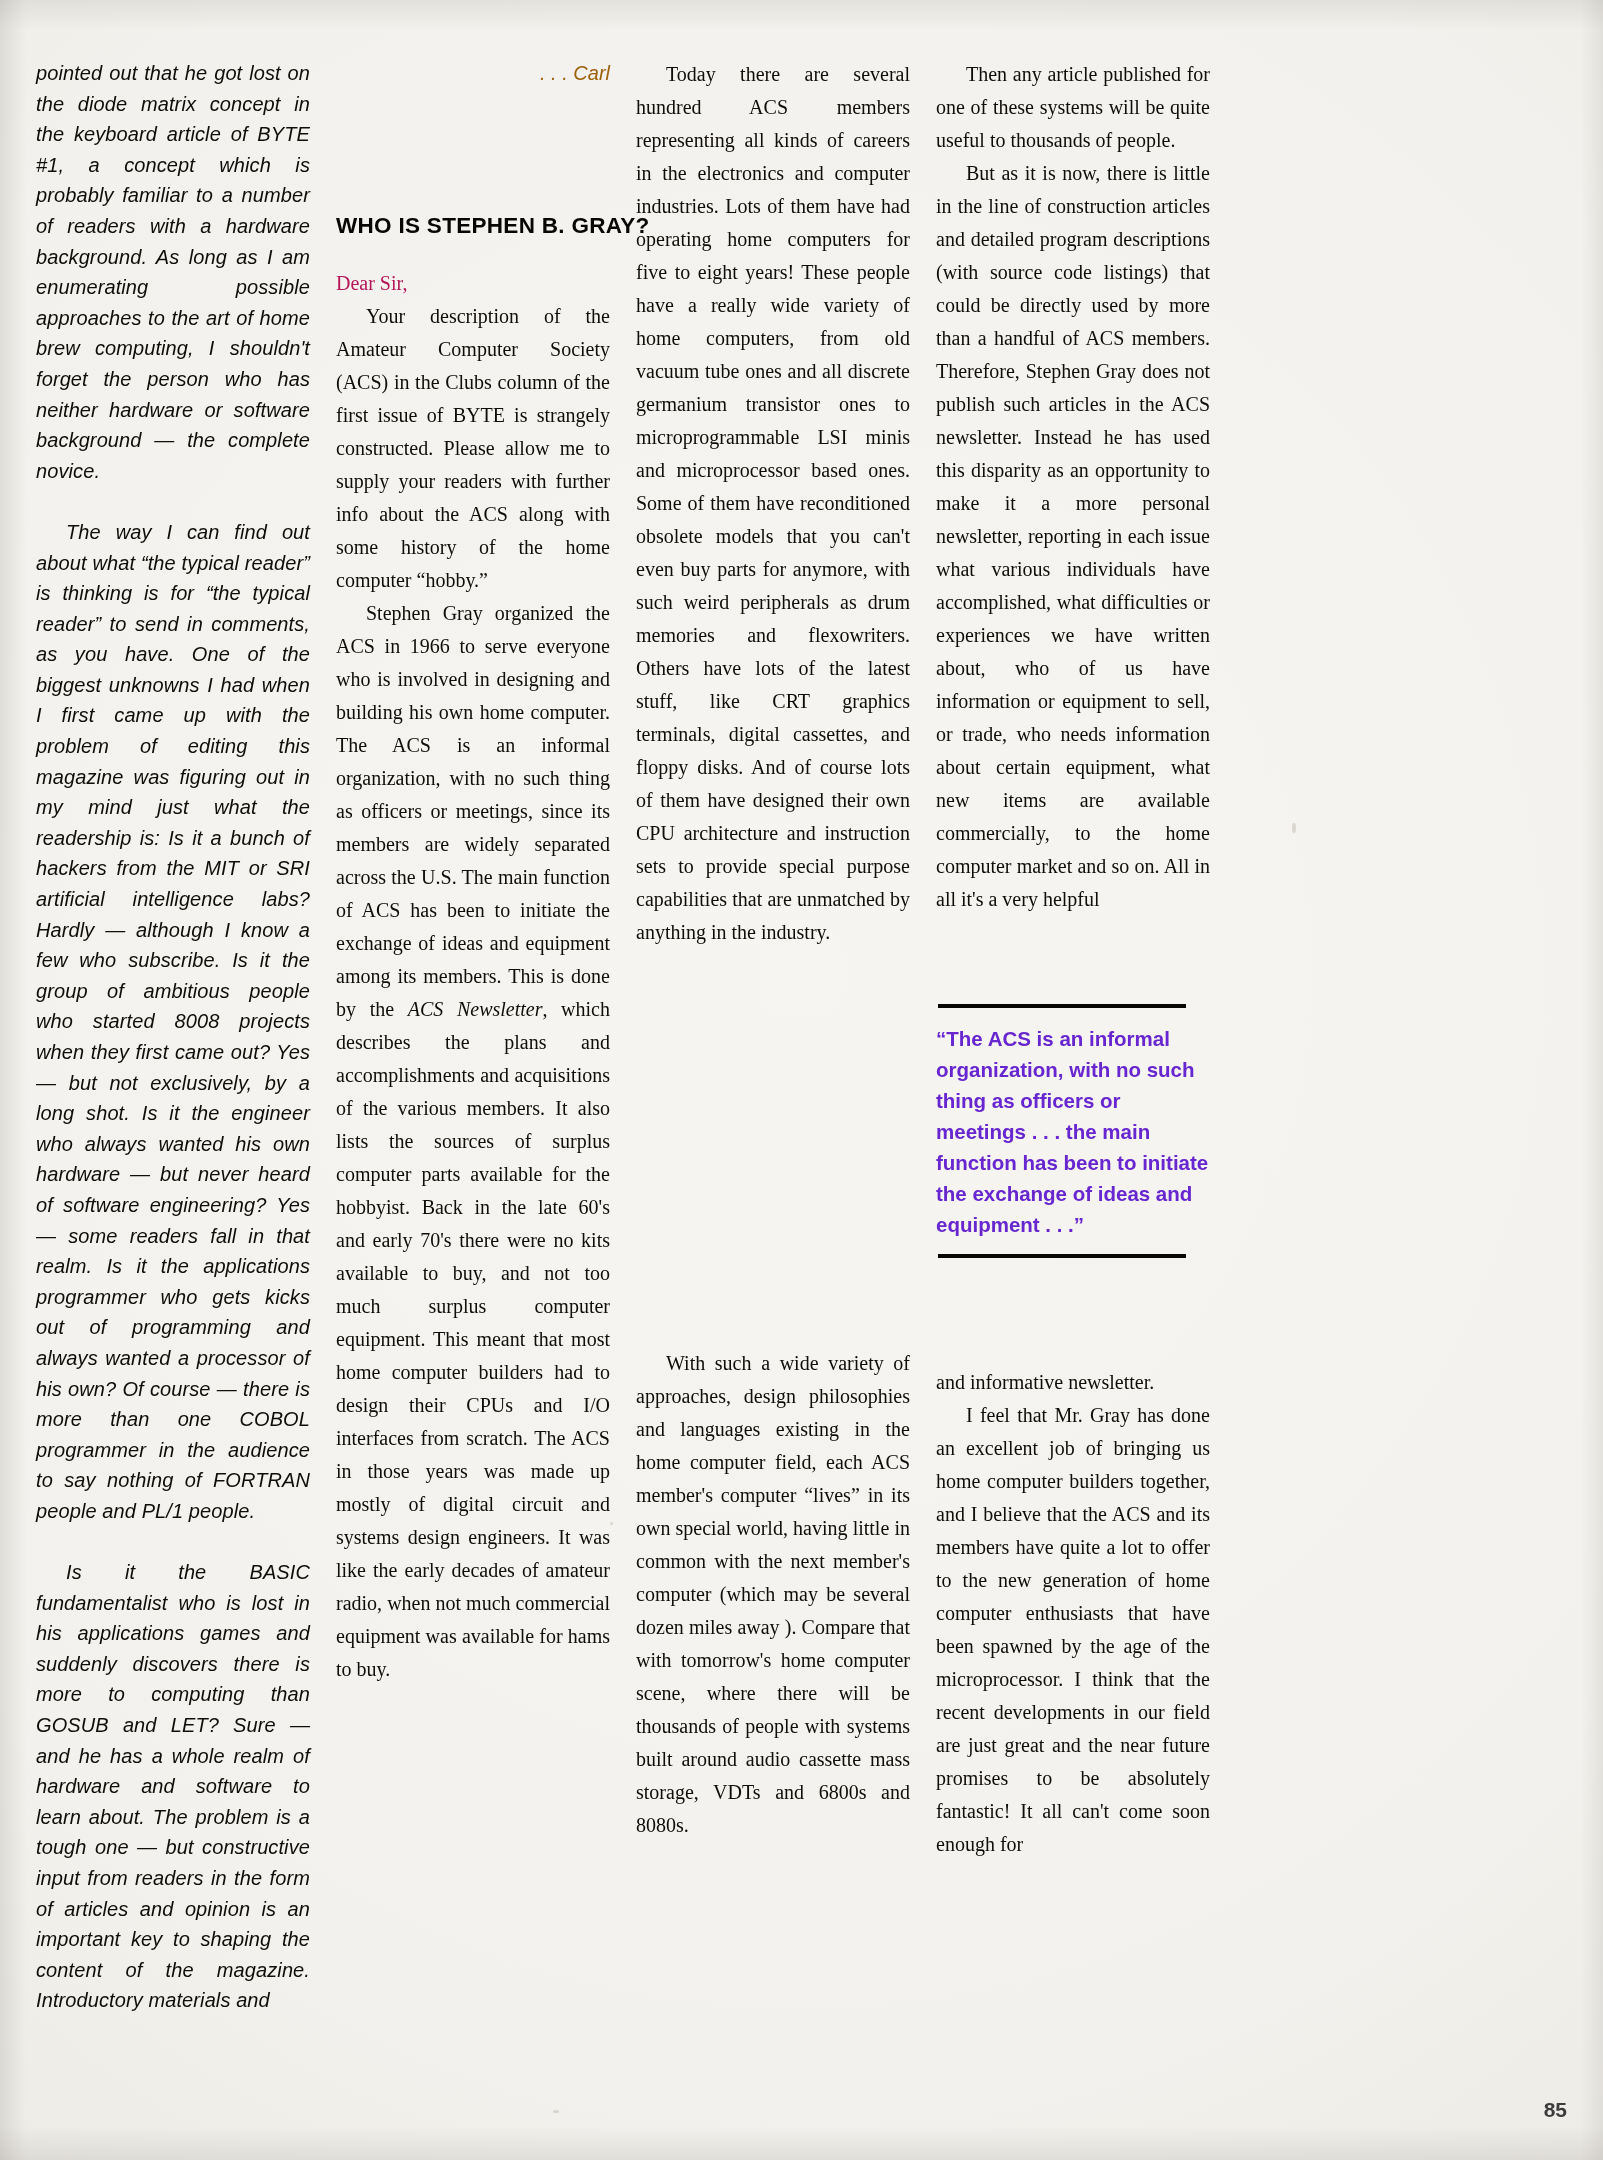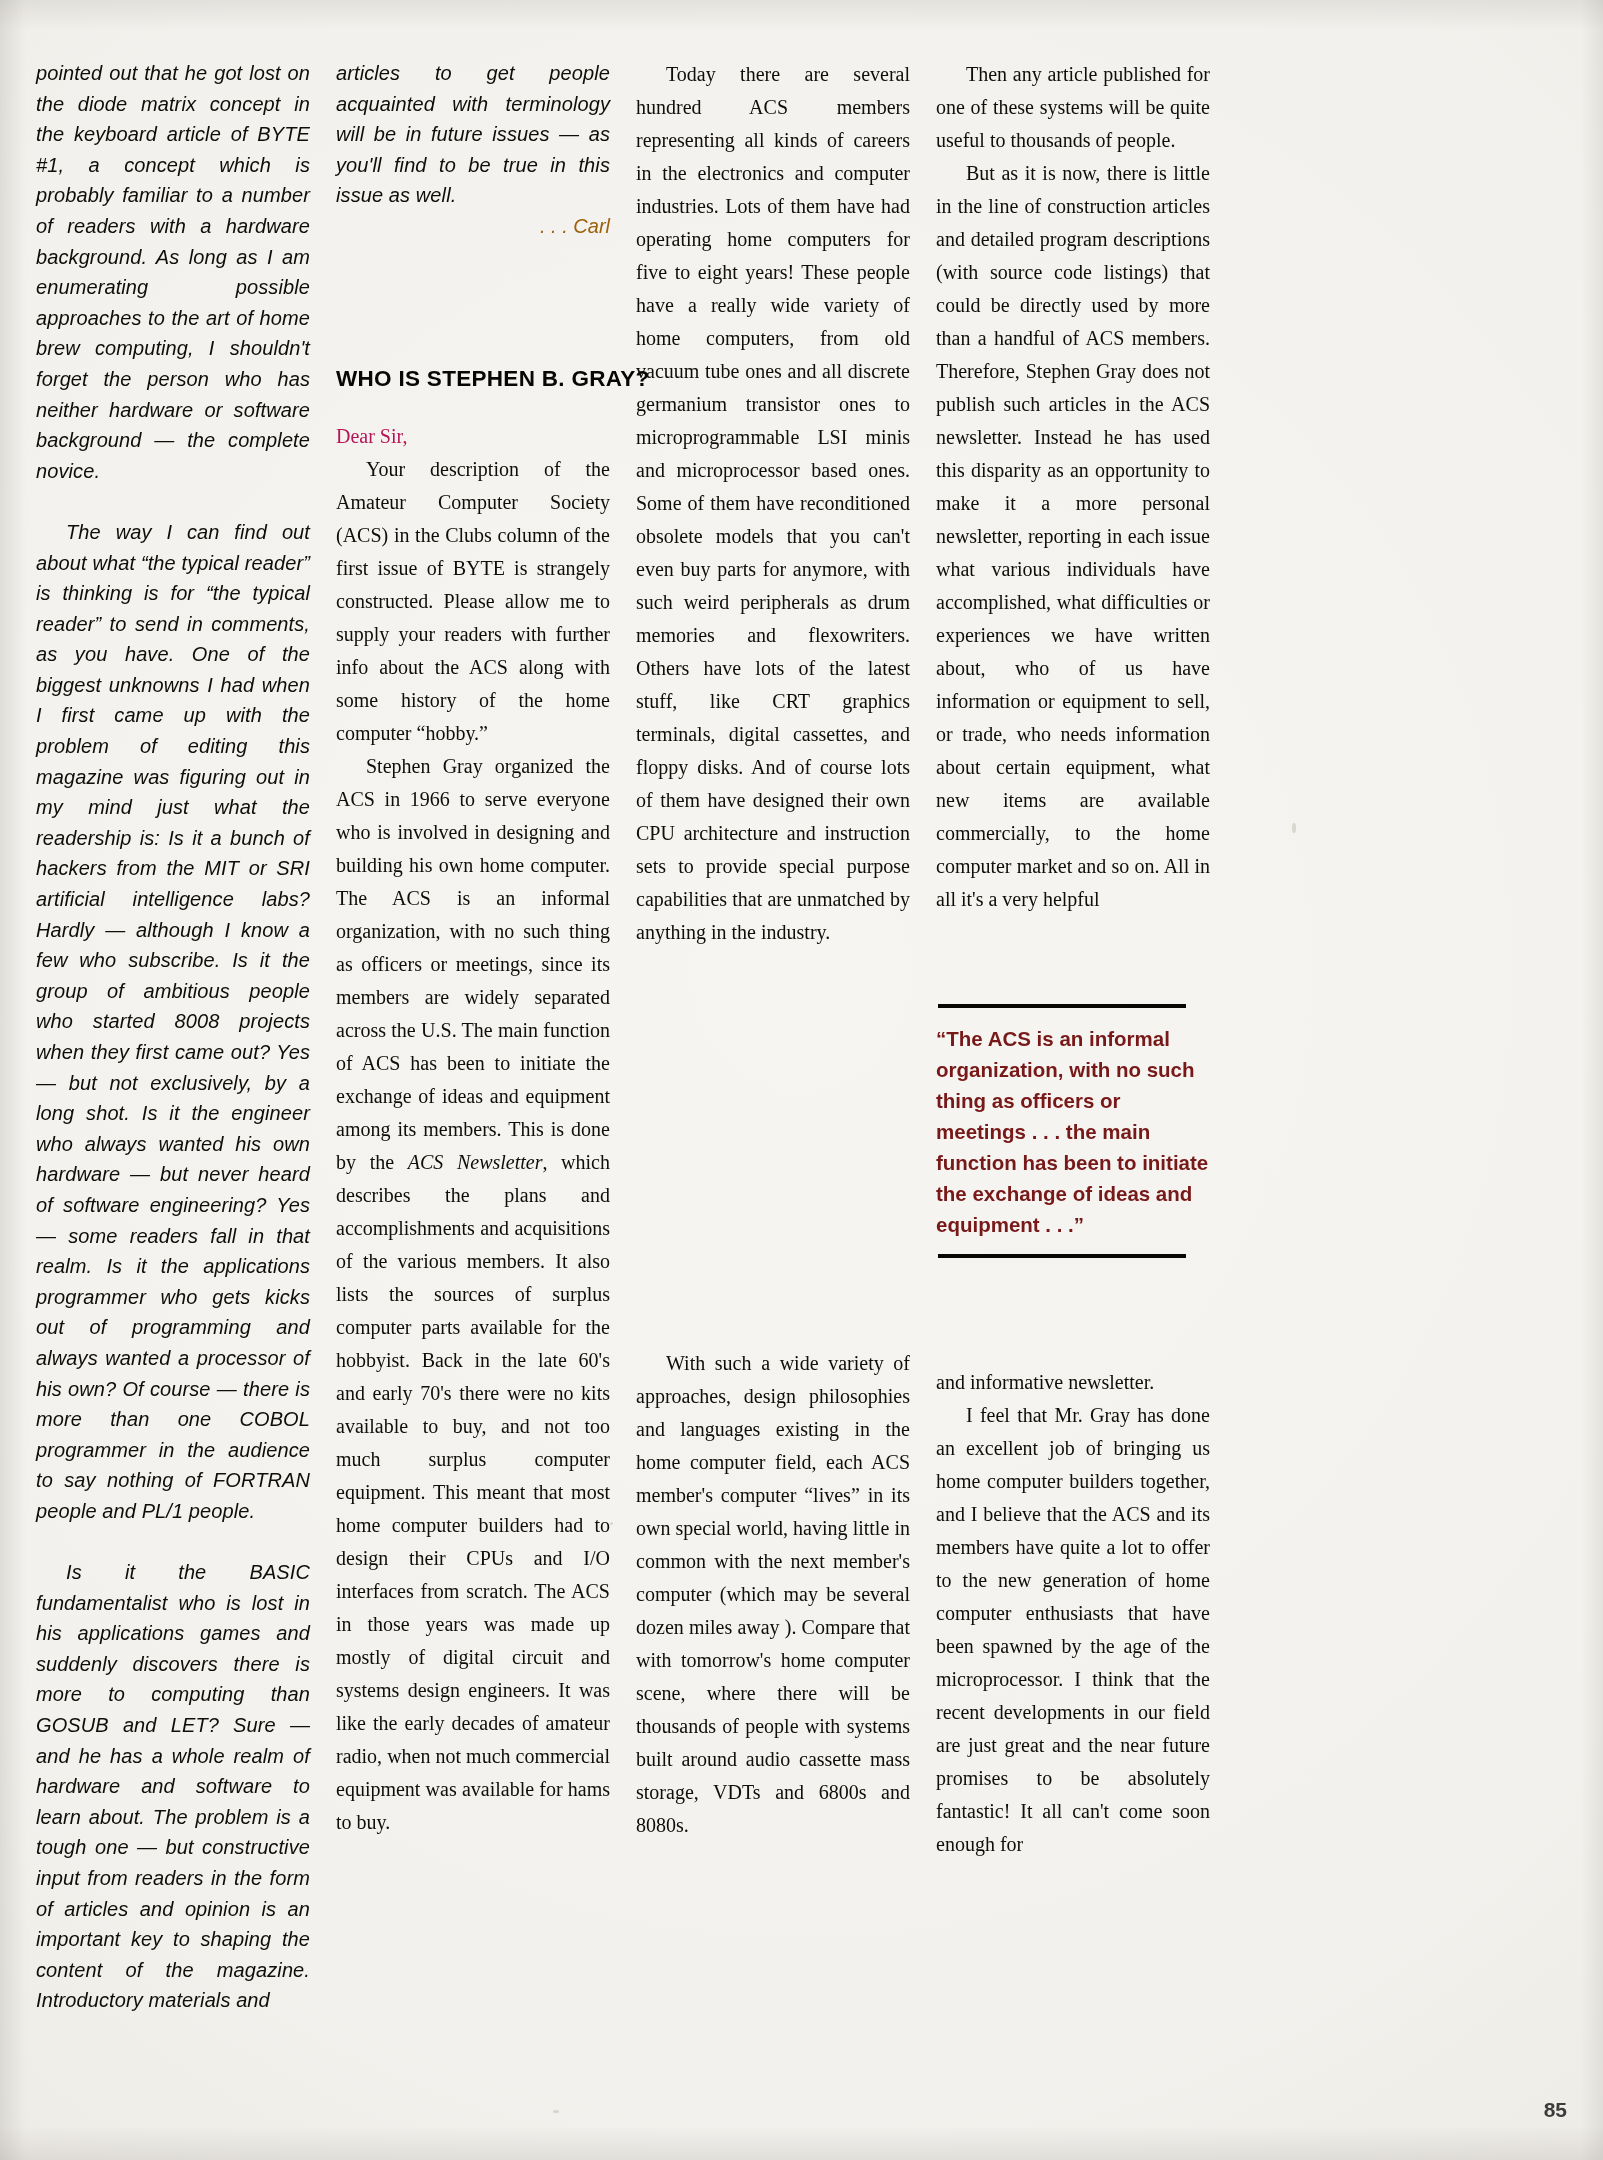--- a/index.html
+++ b/index.html
@@ -105,21 +105,21 @@
   }
   .pq-rule{
     height:4px;background:#100e0a;
     width:248px;margin-left:2px;
   }
   .pq-text{
     font-family:"Liberation Sans",sans-serif;
     font-weight:bold;
     font-size:20.5px;
     line-height:31px;
-    color:#7f1d1d;
+    color:#6d28d9;
     padding:15px 0 14px 0;
     text-align:left;
   }
   .pagenum{
     position:absolute;
     right:36px;bottom:38px;
     font-family:"Liberation Sans",sans-serif;
     font-weight:bold;
     font-size:21px;
     color:#404040;
@@ -145,21 +145,20 @@
 
     <div class="col ital">
       <p>pointed out that he got lost on the diode matrix concept in the keyboard article of BYTE #1, a concept which is probably familiar to a number of readers with a hardware background. As long as I am enumerating possible approaches to the art of home brew computing, I shouldn't forget the person who has neither hardware or software background — the complete novice.</p>
       <div class="gap"></div>
       <p class="indent">The way I can find out about what “the typical reader” is thinking is for “the typical reader” to send in comments, as you have. One of the biggest unknowns I had when I first came up with the problem of editing this magazine was figuring out in my mind just what the readership is: Is it a bunch of hackers from the MIT or SRI artificial intelligence labs? Hardly — although I know a few who subscribe. Is it the group of ambitious people who started 8008 projects when they first came out? Yes — but not exclusively, by a long shot. Is it the engineer who always wanted his own hardware — but never heard of software engineering? Yes — some readers fall in that realm. Is it the applications programmer who gets kicks out of programming and always wanted a processor of his own? Of course — there is more than one COBOL programmer in the audience to say nothing of FORTRAN people and PL/1 people.</p>
       <div class="gap"></div>
       <p class="indent">Is it the BASIC fundamentalist who is lost in his applications games and suddenly discovers there is more to computing than GOSUB and LET? Sure — and he has a whole realm of hardware and software to learn about. The problem is a tough one — but constructive input from readers in the form of articles and opinion is an important key to shaping the content of the magazine. Introductory materials and</p>
     </div>
 
     <div class="col">
-      <p class="ital">articles to get people acquainted with terminology will be in future issues — as you'll find to be true in this issue as well.</p>
       <div class="signature">. . . Carl</div>
 
       <div style="height:122px"></div>
 
       <h2 class="heading">WHO IS STEPHEN B. GRAY?</h2>
 
       <div style="height:26px"></div>
 
       <div class="serifbody">
         <p class="dearsir">Dear Sir,</p>

